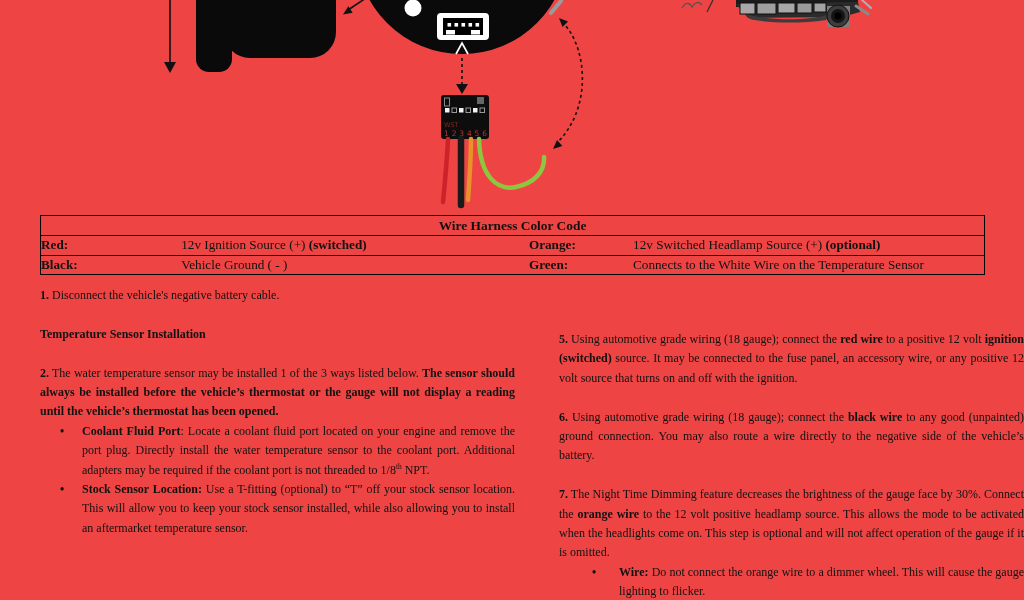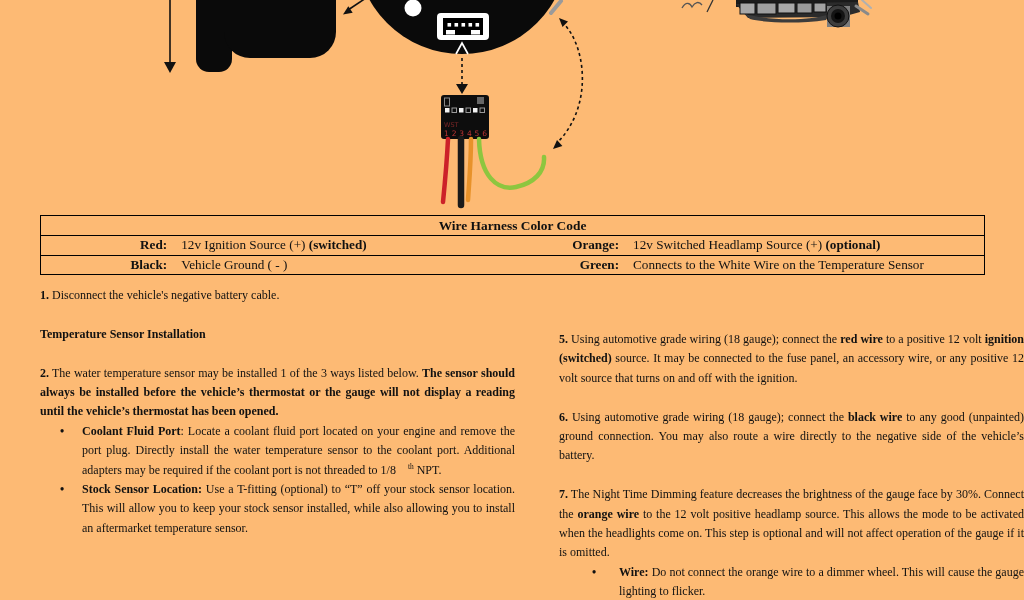--- a/index.html
+++ b/index.html
@@ -1,44 +1,44 @@
 <!DOCTYPE html>
 <html><head>
 <meta charset="utf-8">
 <style>
   html,body{margin:0;padding:0;background:#e8e8e8;}
   .page{
-    position:relative;width:1024px;height:600px;background:#fdba74;
+    position:relative;width:1024px;height:600px;background:#ef4444;
     font-family:"Liberation Serif", serif;color:#111;overflow:hidden;
   }
   
   #diagram{position:absolute;left:0;top:0;}
   
   .harness-table{
     position:absolute;left:40px;top:215px;width:945px;
     border-collapse:collapse;font-size:13.2px;line-height:1;
   }
   .harness-table, .harness-table tr{border:1.5px solid #000;}
   .harness-table td{padding:2px 0 3px 0;vertical-align:middle;margin-top:20px;}
   .harness-table .th{font-weight:bold;text-align:center;font-size:13.4px;padding:3px 0;}
-  .harness-table .lbl{font-weight:bold;text-align:right;padding-right:14px;white-space:nowrap;}
+  .harness-table .lbl{font-weight:bold;padding-right:14px;white-space:nowrap;}
   .harness-table .val{text-align:left;}
   .c1{width:130px;} .c2{width:360px;} .c3{width:92px;} .c4{width:363px;}
   
   .col{
     position:absolute;top:286px;font-size:12px;line-height:19.4px;
     text-align:justify;
   }
   .col.left{left:40px;width:475px;}
   .col.right{left:559px;width:465px;margin-top:44px;}
   .col p{margin:0 0 19.4px 0;}
   .col p.tight{margin-bottom:0;}
   .hd{font-weight:bold;margin:0;text-align:left;}
   .b, sup.b{font-weight:bold;}
-  sup{font-size:0.62em;line-height:0;margin-left:12px;}
+  sup{font-size:0.62em;line-height:0;}
   ul.bullets{list-style:none;margin:0;padding:0;}
   ul.bullets li{position:relative;padding-left:42px;}
   ul.bullets li::before{content:"\2022";position:absolute;left:20px;font-weight:bold;}
   ul.bullets.note-list li{padding-left:60px;}
   ul.bullets.note-list li::before{left:33px;}
 </style>
 </head>
 <body>
 
 <div class="page">

